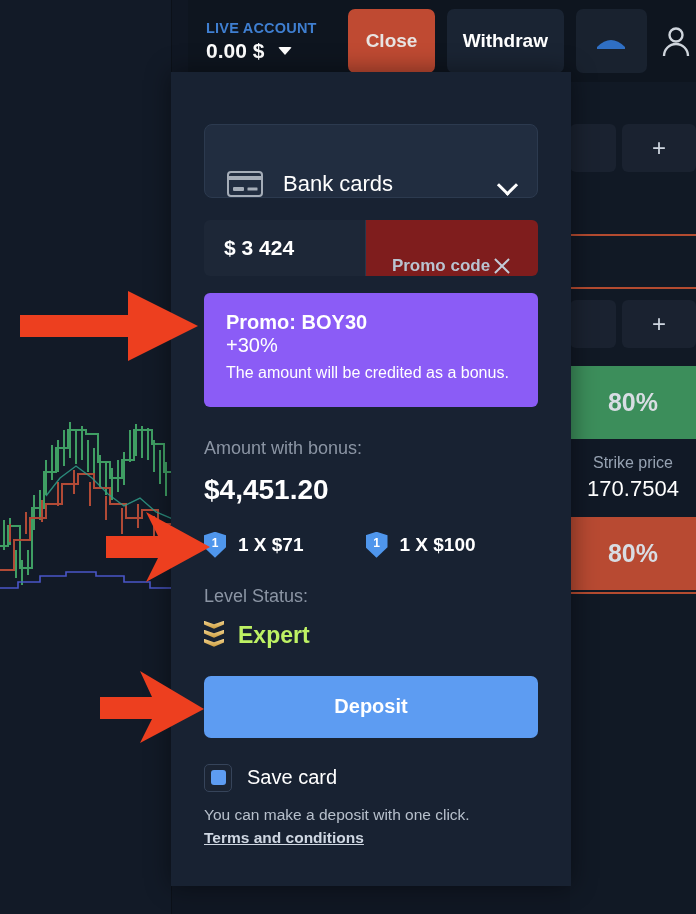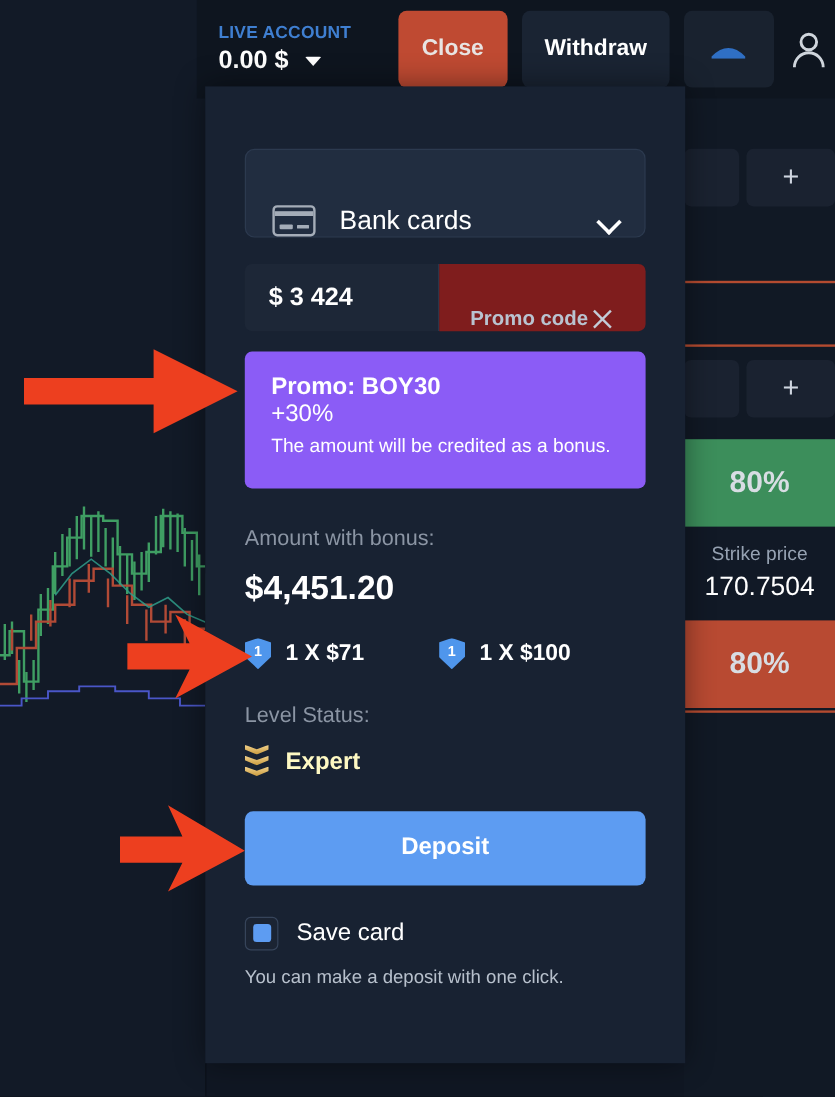--- a/index.html
+++ b/index.html
@@ -27,21 +27,21 @@
   }
   .chart-svg { position: absolute; left: 0; top: 400px; width: 175px; height: 200px; }
 
   .right-panel {
     position: absolute; right: 0; top: 0; width: 126px; height: 914px;
     background: #111925;
   }
 
   
   .topbar {
-    position: absolute; left: 164px; top: 0; right: 0; height: 82px;
+    position: absolute; left: 188px; top: 0; right: 0; height: 82px;
     background: #0e151f;
     display: flex; align-items: center;
   }
   .acct {
     padding-left: 18px; width: 168px;
   }
   .acct-label {
     color: #3f7fd1; font-size: 14.5px; font-weight: bold; letter-spacing: .2px;
   }
   .acct-row { display: flex; align-items: center; gap: 14px; margin-top: 3px; }
@@ -199,21 +199,21 @@
     width: 20px; height: 30px; flex: none; position: relative;
   }
   .rank-icon i {
     position: absolute; left: 0; width: 20px; height: 8px; display: block;
     background: linear-gradient(#f0d08a, #c99a3c);
     clip-path: polygon(0 0, 50% 45%, 100% 0, 100% 48%, 50% 100%, 0 48%);
   }
   .rank-icon i:nth-child(1) { top: 0; }
   .rank-icon i:nth-child(2) { top: 9px; }
   .rank-icon i:nth-child(3) { top: 18px; }
-  .level-text { color: #fef9c3; font-size: 20px; font-weight: bold; }
+  .level-text { color: #bef264; font-size: 23px; font-weight: bold; }
 
   .deposit-btn {
     margin-top: 25px; width: 100%; height: 62px;
     background: #5d9cf2; border: none; border-radius: 7px;
     color: #ffffff; font-size: 20px; font-weight: bold; cursor: pointer;
     font-family: "Liberation Sans", sans-serif;
   }
 
   .save-row { display: flex; align-items: center; gap: 15px; margin-top: 26px; }
   .checkbox {
@@ -389,20 +389,21 @@
       <button class="deposit-btn">Deposit</button>
 
       <div class="save-row">
         <span class="checkbox">
             <i></i>
           </span>
         <span class="save-text">Save card</span>
       </div>
 
       <div class="hint">You can make a deposit with one click.</div>
+      <a class="terms">Terms and conditions</a>
     </div>
   </div>
 
   <svg class="arrow" style="left:0px; top:285px; width:205px; height:82px;" viewBox="0 0 205 82">
     <path d="M20 30 L128 30 L128 6 L198 41 L128 76 L128 52 L20 52 Z" fill="#ed3f1f"></path>
   </svg>
 
   <svg class="arrow" style="left:106px; top:508px; width:106px; height:78px;" viewBox="0 0 106 78">
     <path d="M0 28 L52 28 L40 4 L104 39 L40 74 L52 50 L0 50 Z" fill="#ed3f1f"></path>
   </svg>

